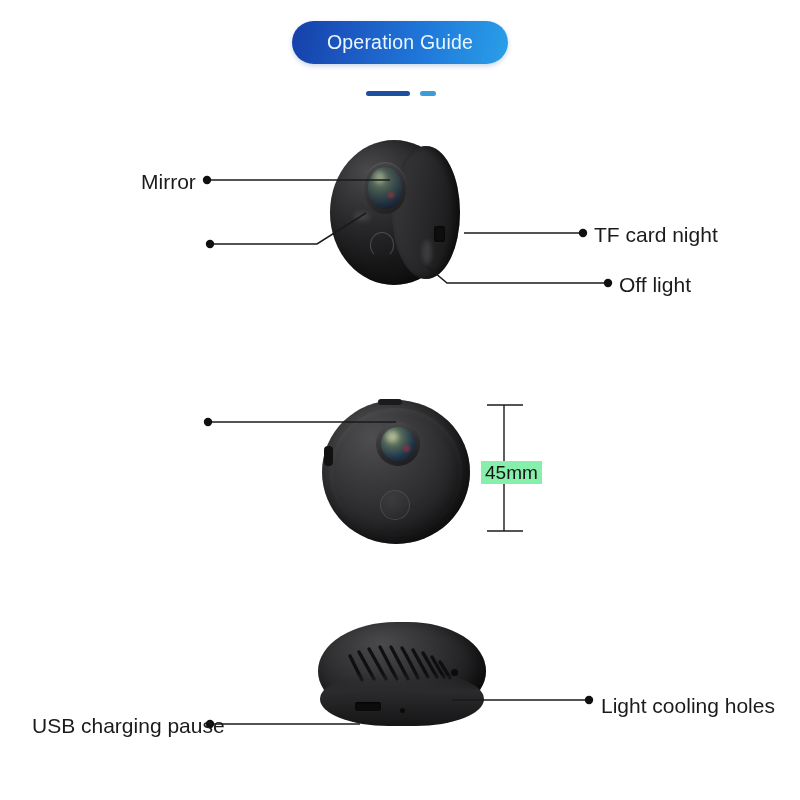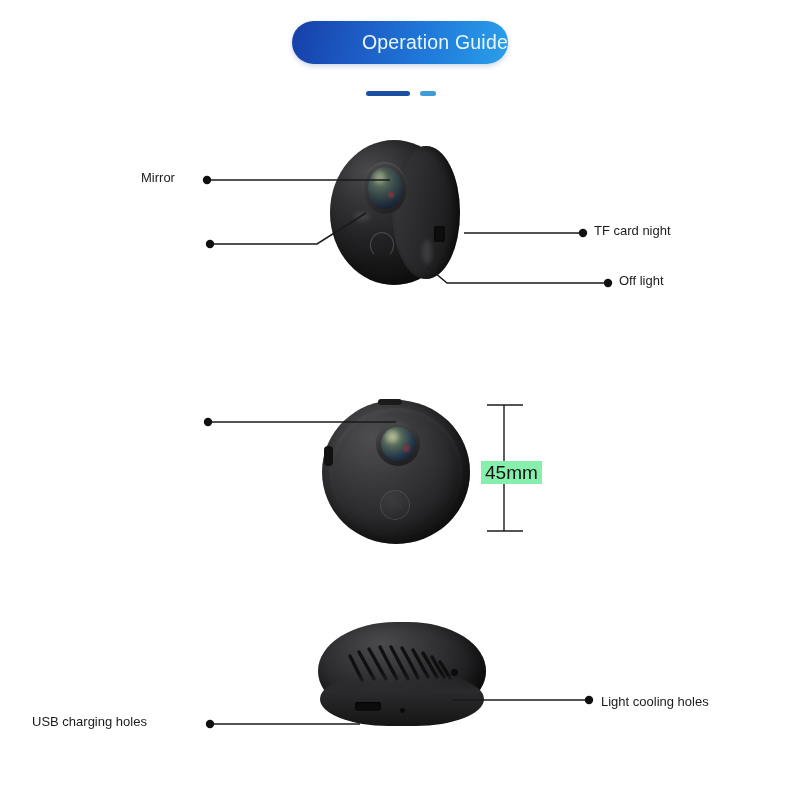--- a/index.html
+++ b/index.html
@@ -25,21 +25,21 @@
     position: absolute;
     left: 292px;
     top: 21px;
     width: 216px;
     height: 43px;
     border-radius: 22px;
     background: linear-gradient(100deg, #1540a8 0%, #1d5bc4 30%, #1f79da 62%, #2a9fe8 100%);
     box-shadow: 0 2px 5px rgba(20,60,150,0.22);
     display: flex;
     align-items: center;
-    justify-content: flex-end;
+    justify-content: center;
   }
   .header-pill-label {
     color: #e9f6ff;
     font-size: 19.5px;
     letter-spacing: 0.2px;
     white-space: nowrap;
   }
   .dash-row {
     position: absolute;
     left: 366px;
@@ -62,21 +62,21 @@
     top: 1px;
     width: 16px;
     height: 5px;
     border-radius: 3px;
     background: #3d9bd6;
   }
 
   
   .lbl {
     position: absolute;
-    font-size: 13px;
+    font-size: 21px;
     color: #1b1b1b;
     white-space: nowrap;
     line-height: 1;
   }
   .lbl-dim {
     position: absolute;
     font-size: 19px;
     color: #151515;
     white-space: nowrap;
     line-height: 1;
@@ -417,17 +417,17 @@
   <span class="lbl" style="left:141px; top:171px;">Mirror</span>
 
 
   <span class="lbl" style="left:594px; top:224px;">TF card night</span>
 
   <span class="lbl" style="left:619px; top:274px;">Off light</span>
 
 
   <span class="lbl-dim" style="left:481px; top:461px;">45mm</span>
 
-  <span class="lbl" style="left:32px; top:715px;">USB charging holes</span>
+  <span class="lbl" style="left:32px; top:715px;">USB charging pause</span>
 
   <span class="lbl" style="left:601px; top:695px;">Light cooling holes</span>
 
 </div>
 
 </body></html>

